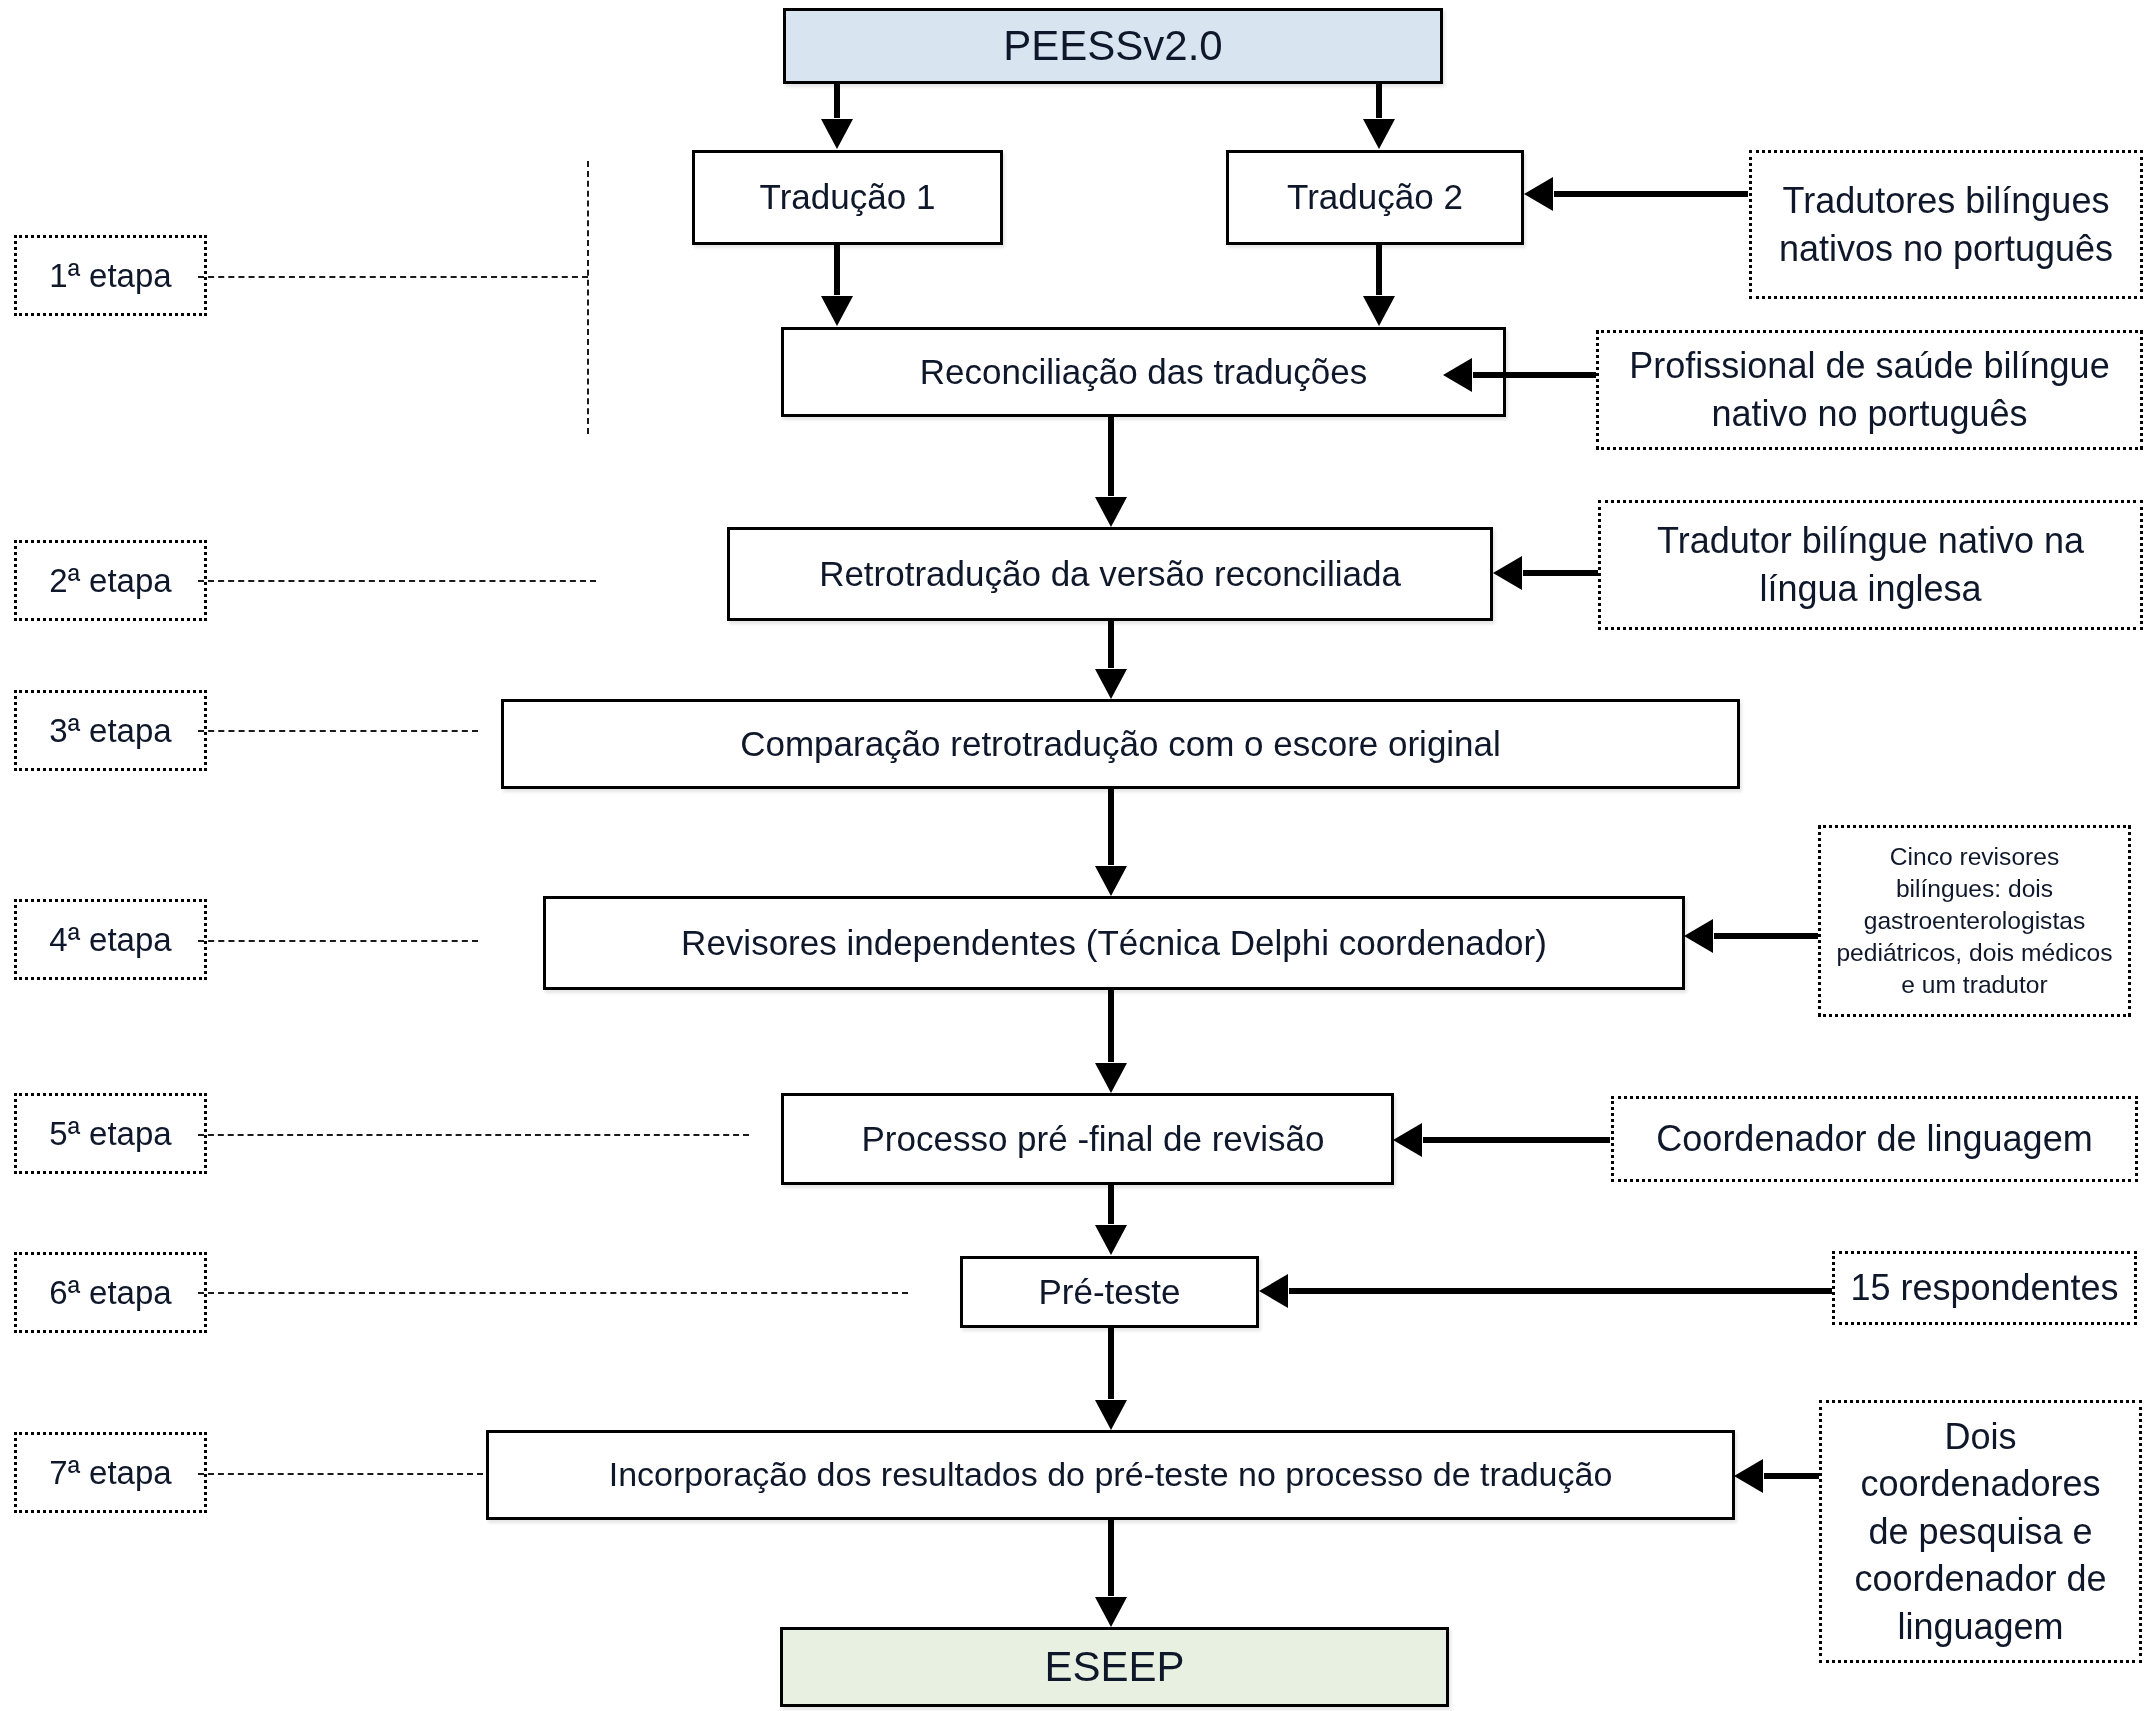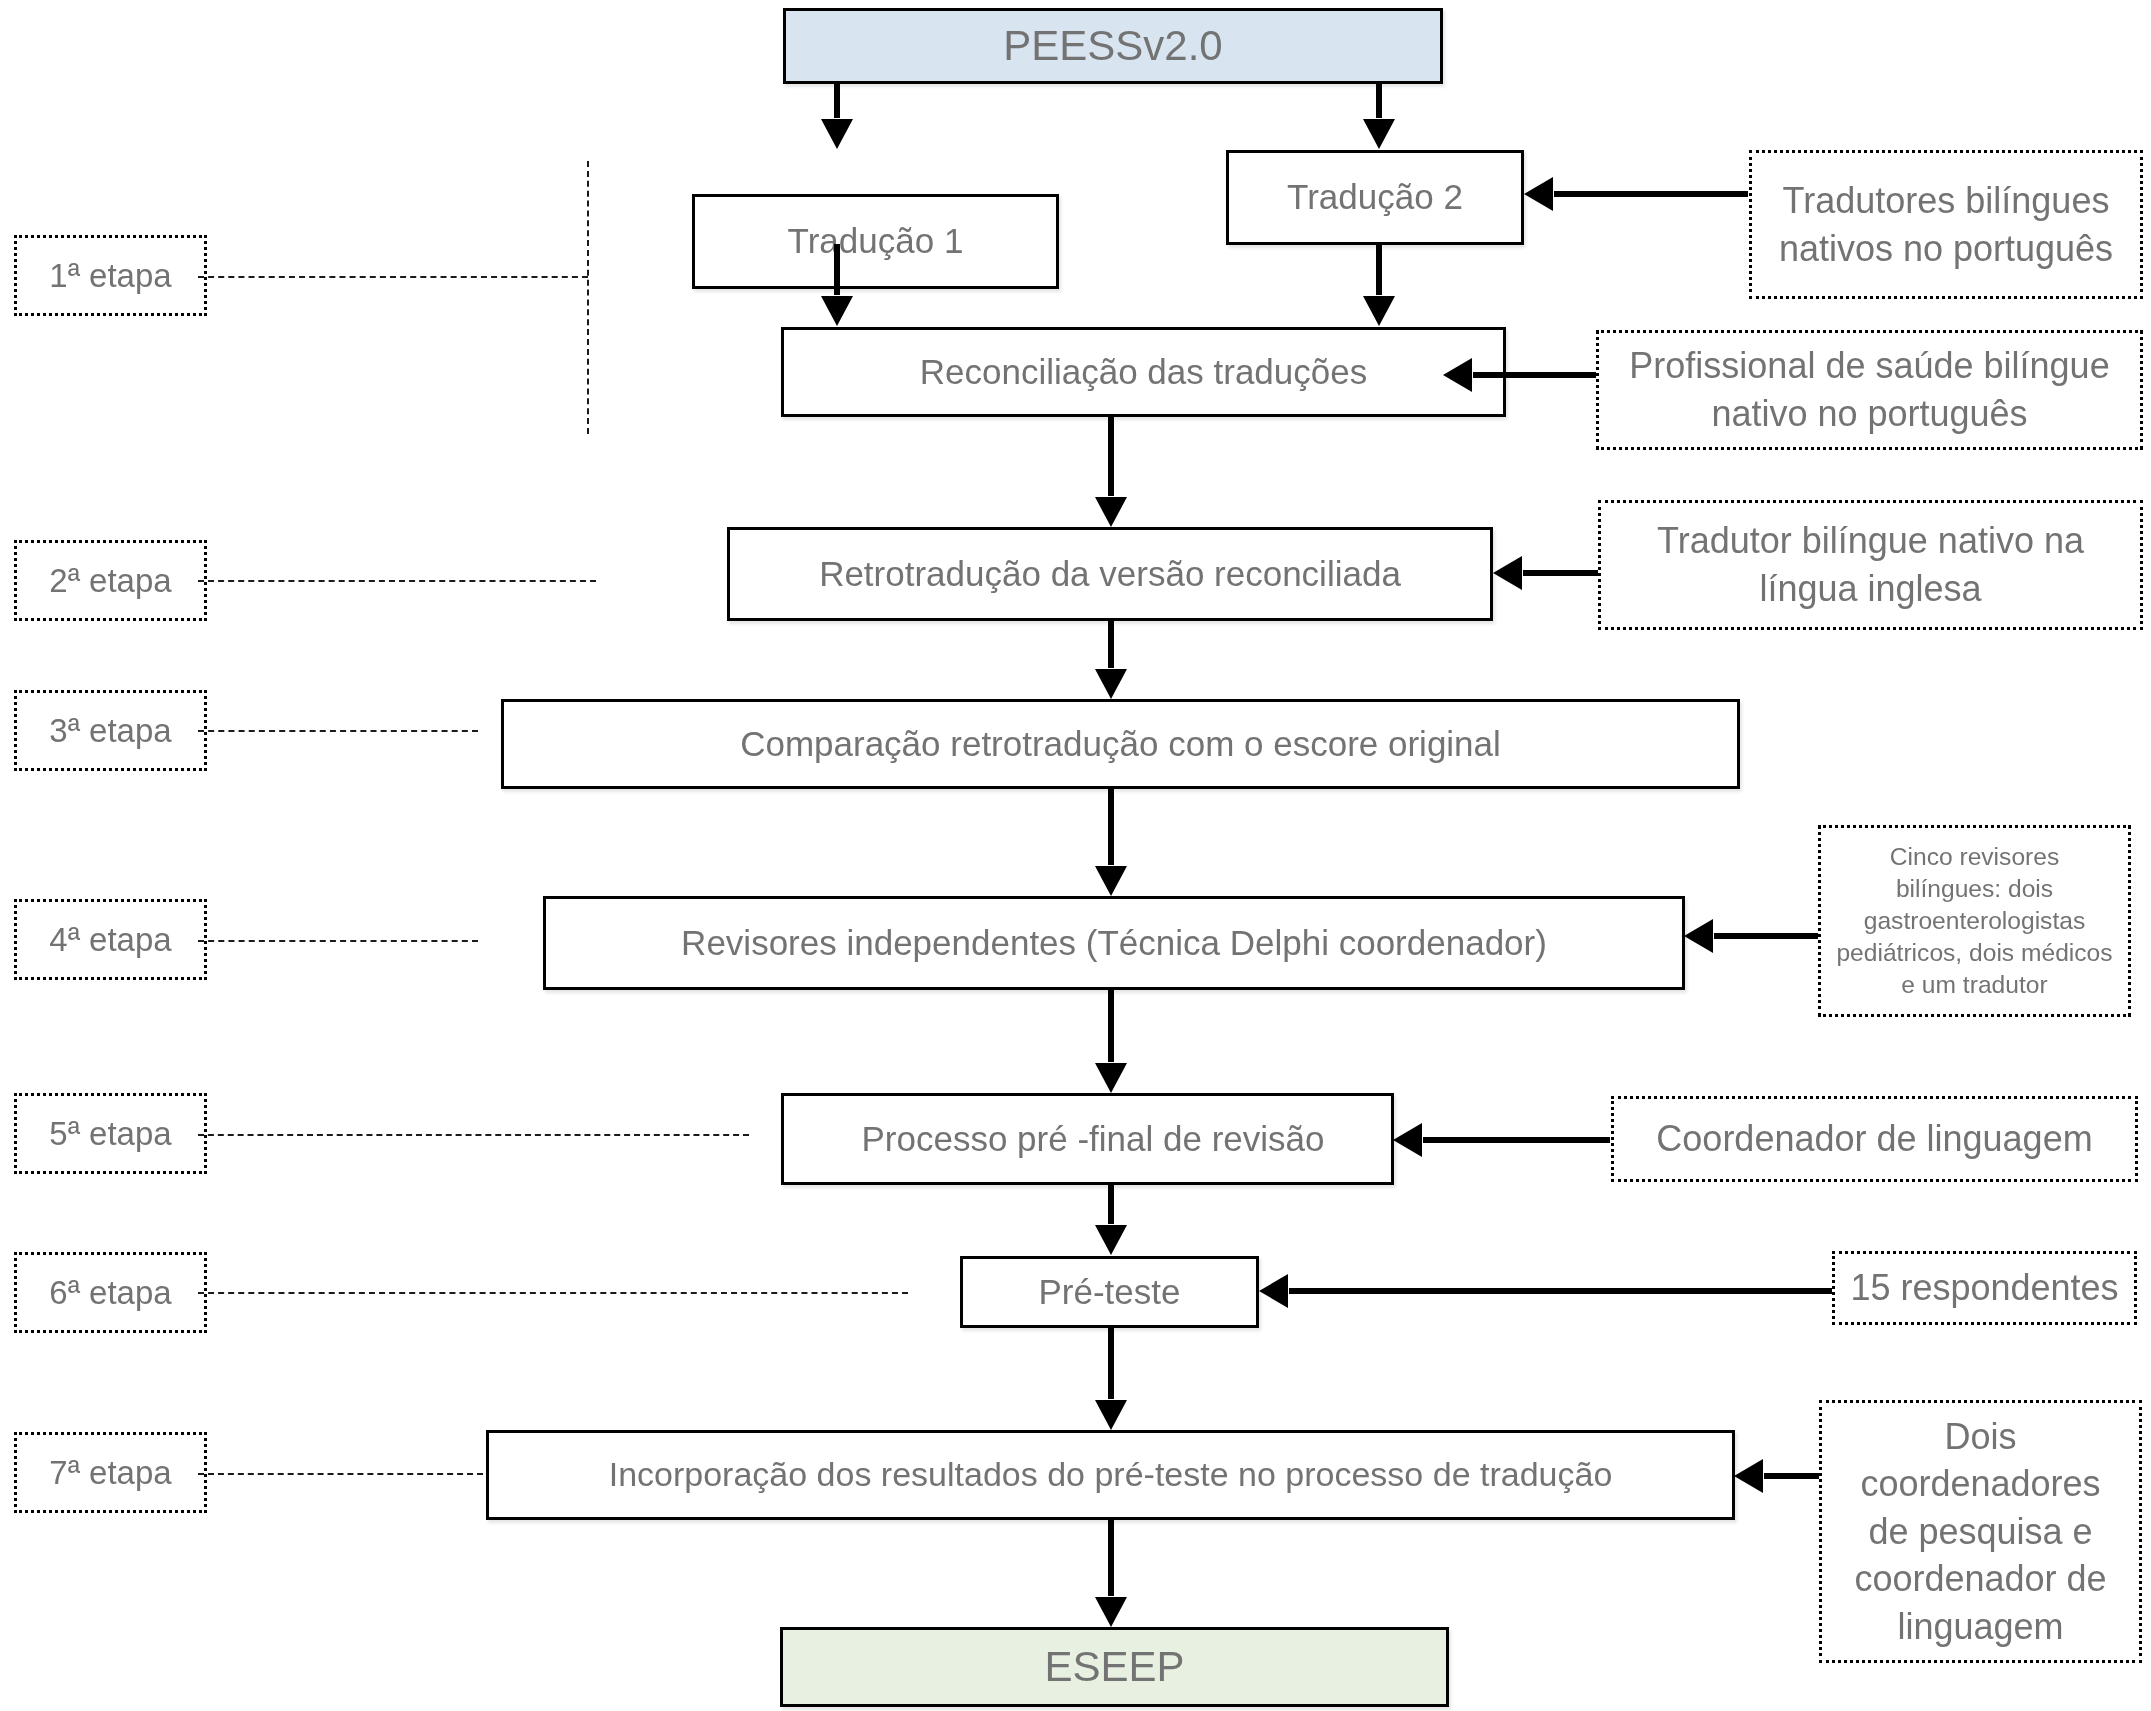--- a/index.html
+++ b/index.html
@@ -1,21 +1,21 @@
 <!DOCTYPE html>
 <html><head>
 <meta charset="utf-8">
 <style>
   html,body{margin:0;padding:0;background:#ffffff;}
   #canvas{
     position:relative;
     width:2151px;height:1711px;
     background:#ffffff;
     font-family:"Liberation Sans", sans-serif;
-    color:#737373;
+    color:#0f172a;
     overflow:hidden;
   }
   
   .box{
     position:absolute;
     border:3.9px solid #000;
     background:#fff;
     display:flex;align-items:center;justify-content:center;
     text-align:center;
     font-size:35px;
@@ -74,21 +74,21 @@
     border:17.7px solid transparent;border-left:0;border-right:29.6px solid #000;
   }
 </style>
 </head>
 <body>
 
 <div id="canvas">
 
   <div class="box source" style="left:783px;top:7.9px;width:660px;height:76px;">PEESSv2.0</div>
 
-  <div class="box" style="left:692px;top:150px;width:367px;height:95px;margin-top:44px;">Tradução 1</div>
+  <div class="box" style="left:692px;top:150px;width:311px;height:95px;">Tradução 1</div>
 
   <div class="box" style="left:1226px;top:150px;width:298px;height:95px;">Tradução 2</div>
 
   <div class="box" style="left:781px;top:327px;width:725px;height:90px;">Reconciliação das traduções</div>
 
   <div class="box" style="left:727px;top:527px;width:766px;height:94px;">Retrotradução da versão reconciliada</div>
 
   <div class="box" style="left:501px;top:699px;width:1239px;height:90px;">Comparação retrotradução com o escore original</div>
 
   <div class="box" style="left:543px;top:896px;width:1142px;height:94px;">Revisores independentes (Técnica Delphi coordenador)</div>

